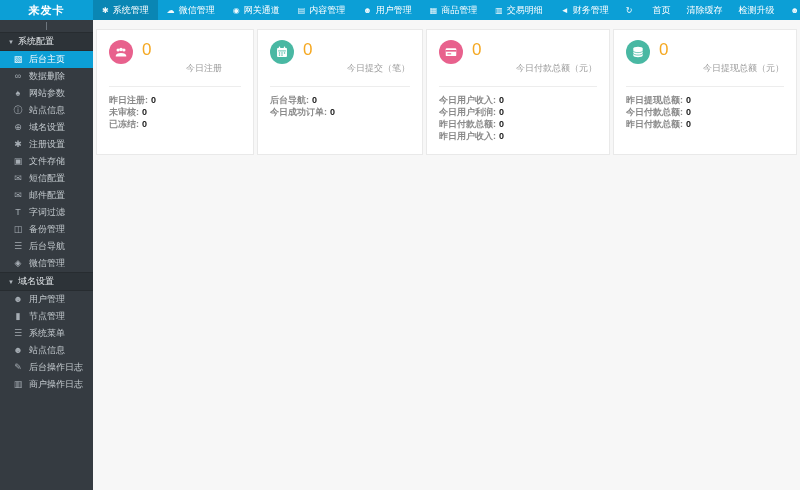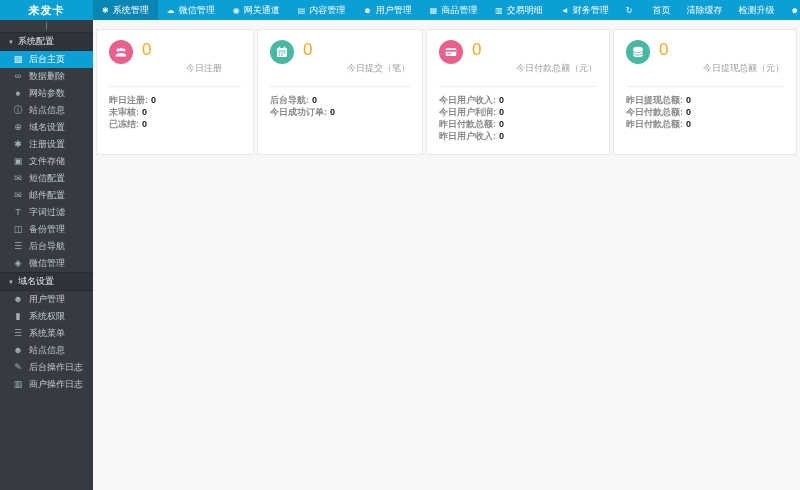--- a/index.html
+++ b/index.html
@@ -161,21 +161,21 @@
       <span class="gi">◈</span>
       <span>微信管理</span>
     </div>
     <div class="sec-head"><span class="gi">▼</span><span>域名设置</span></div>
     <div class="side-item">
       <span class="gi">☻</span>
       <span>用户管理</span>
     </div>
     <div class="side-item">
       <span class="gi">▮</span>
-      <span>系统权限</span>
+      <span>节点管理</span>
     </div>
     <div class="side-item">
       <span class="gi">☰</span>
       <span>系统菜单</span>
     </div>
     <div class="side-item">
       <span class="gi">☻</span>
       <span>站点信息</span>
     </div>
     <div class="side-item">

